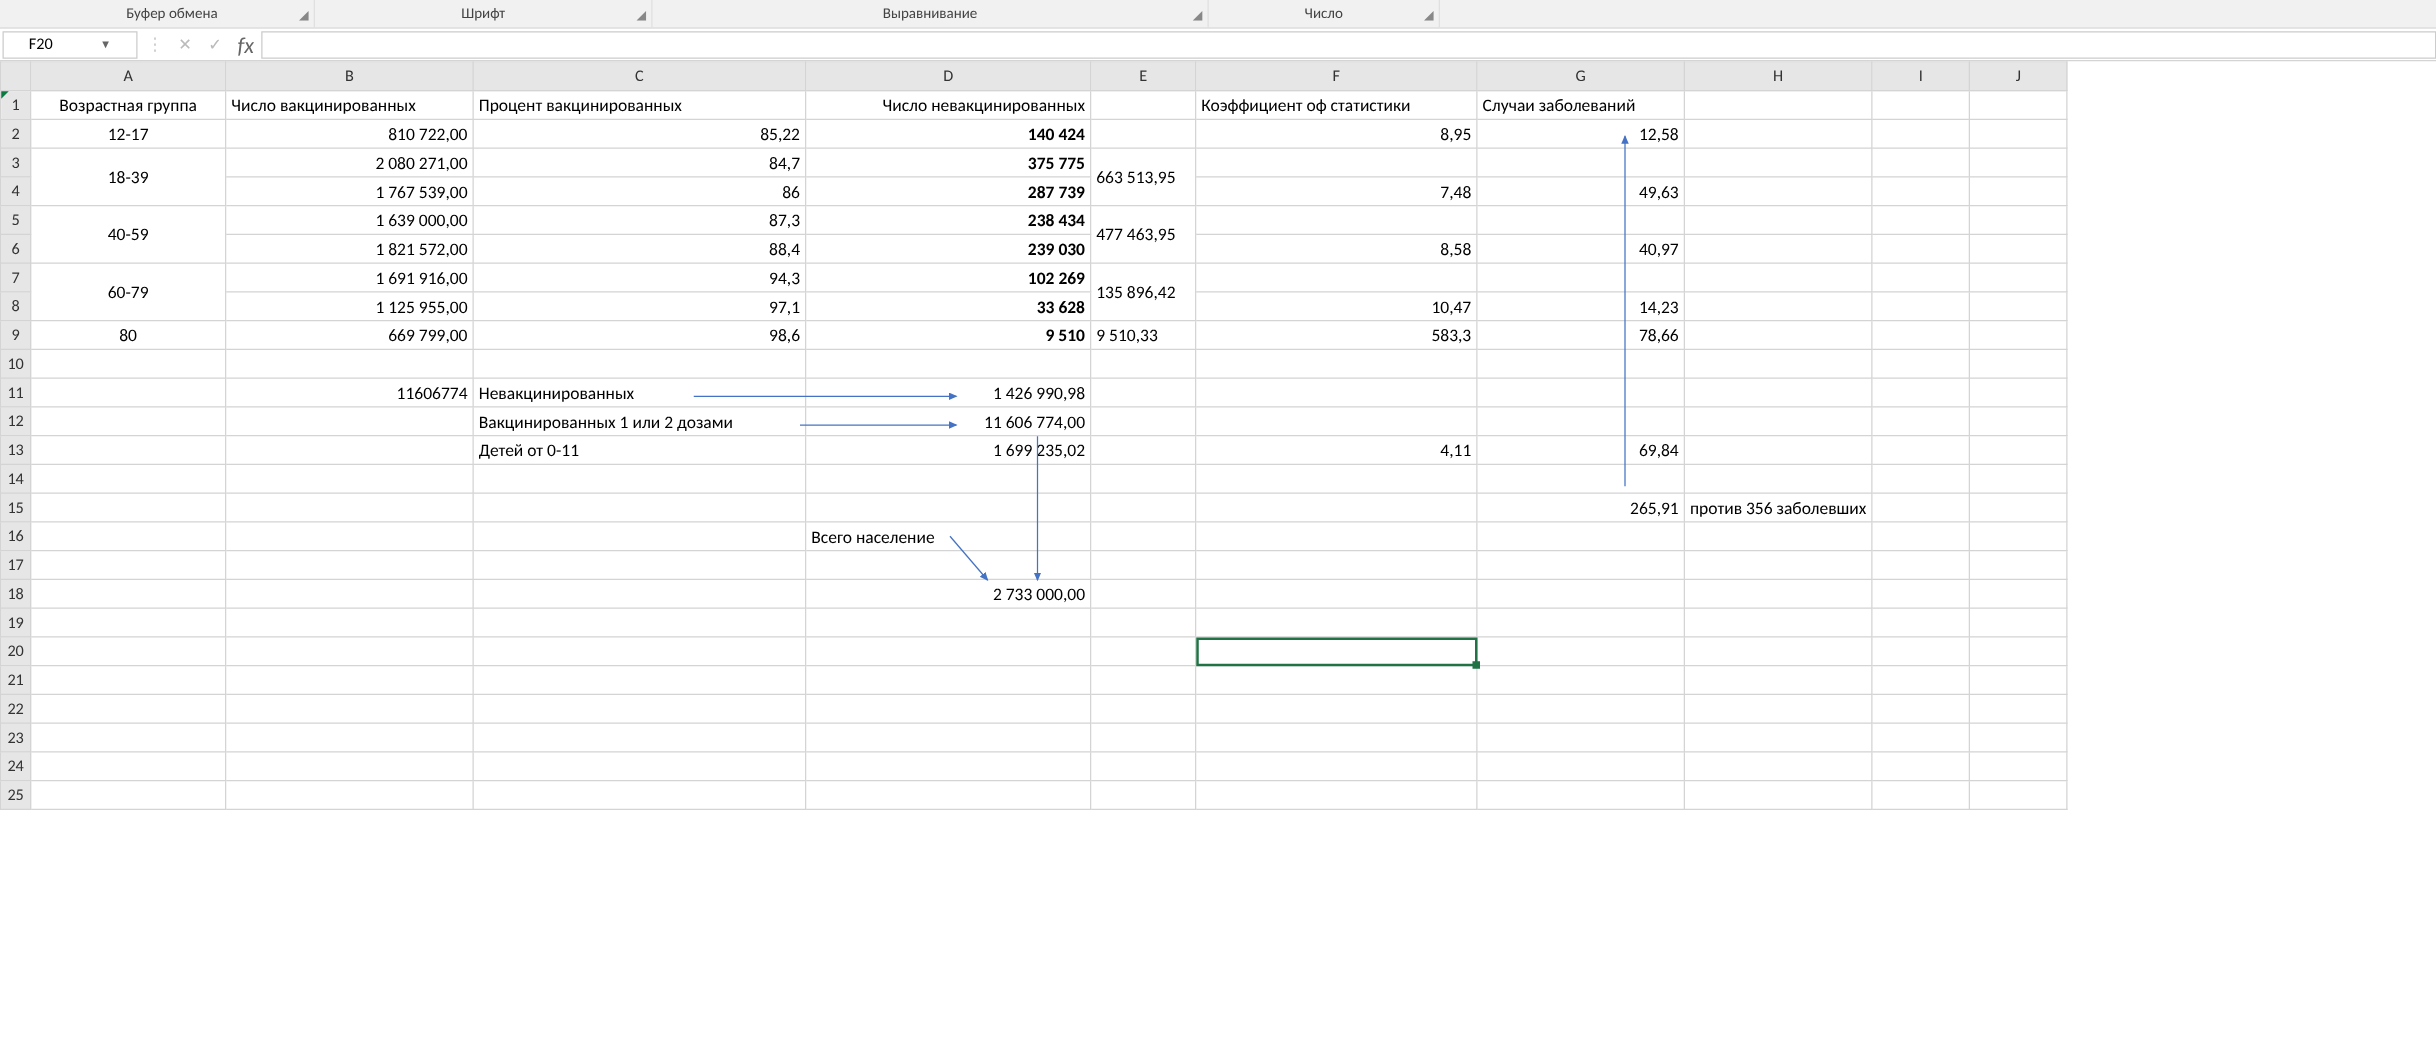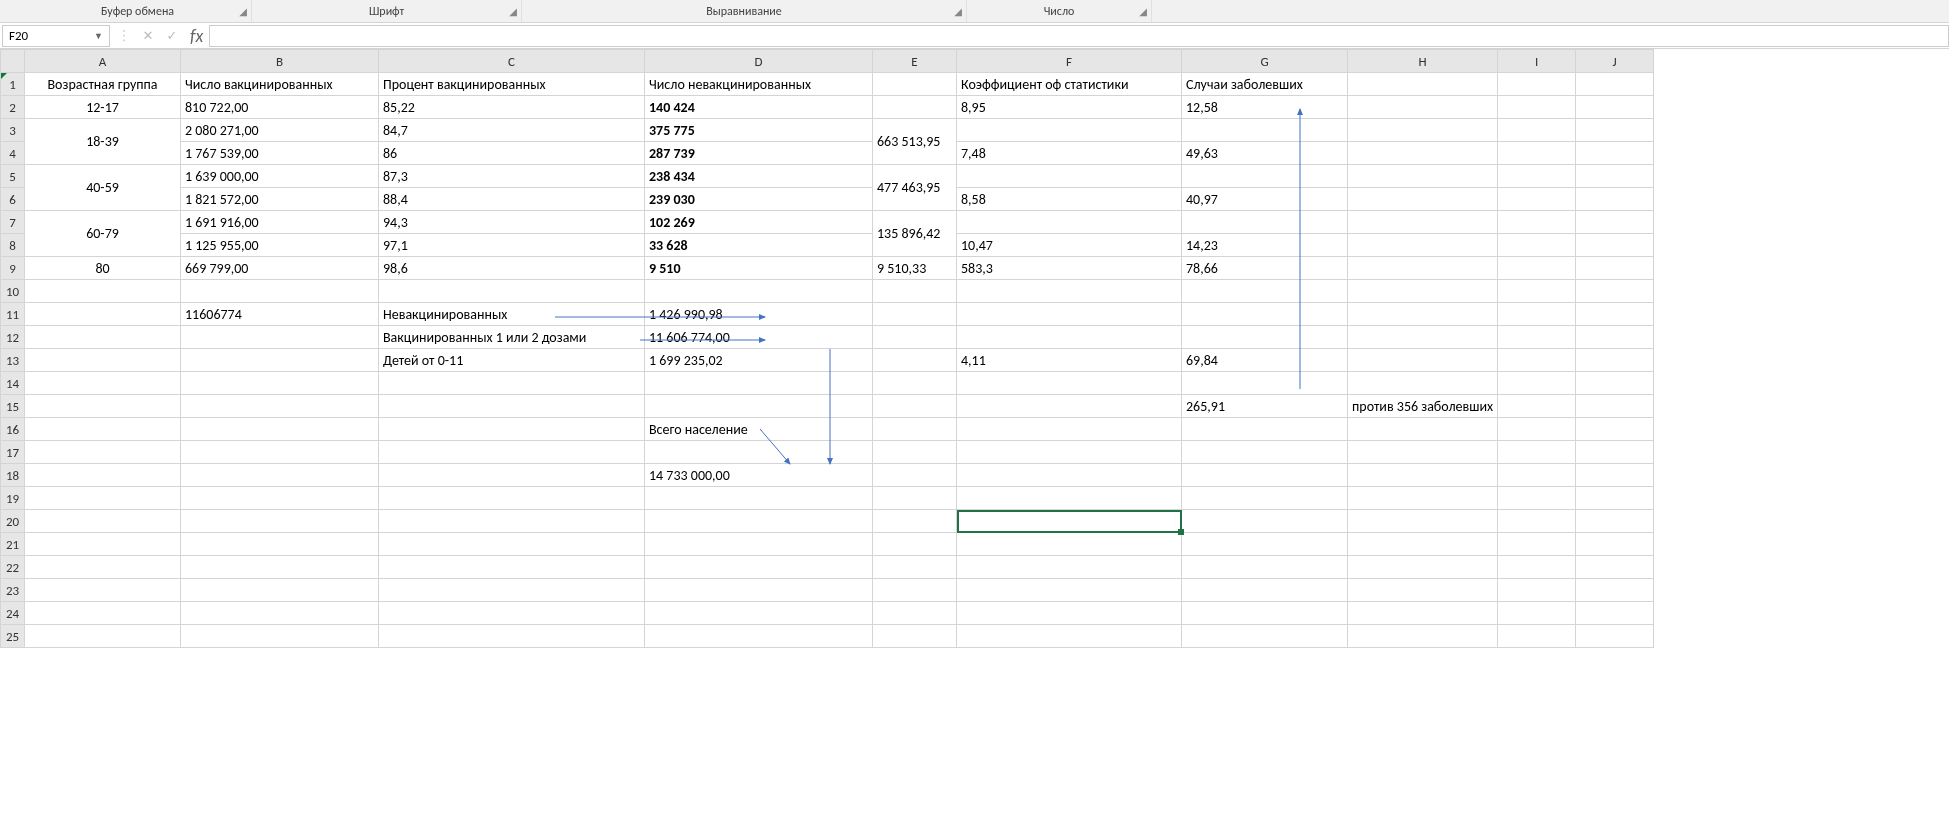--- a/index.html
+++ b/index.html
@@ -8,21 +8,21 @@
 .ribbon-groups { display: flex; background: #f1f1f1; border-bottom: 1px solid #d4d4d4; height: 23px; align-items: center; font-size: 12px; color: #444; }
 .ribbon-group { display: flex; align-items: center; justify-content: space-between; padding: 0 8px; border-right: 1px solid #e0e0e0; height: 100%; }
 .rg1 { width: 228px; justify-content: center; position: relative; margin-left: 24px; }
 .rg2 { width: 270px; justify-content: center; position: relative; }
 .rg3 { width: 445px; justify-content: center; position: relative; }
 .rg4 { width: 185px; justify-content: center; position: relative; }
 .rg5 { flex: 1; justify-content: center; }
 .rg-launcher { position: absolute; right: 4px; font-size: 10px; color: #888; }
 
 .formula-bar { display: flex; align-items: center; background: #fff; border-bottom: 1px solid #d4d4d4; height: 26px; }
-.name-box { width: 108px; height: 22px; border: 1px solid #ccc; background: #fff; display: flex; align-items: center; padding: 0 6px; margin: 2px; font-size: 13px; gap: 11px; }
+.name-box { width: 108px; height: 22px; border: 1px solid #ccc; background: #fff; display: flex; align-items: center; padding: 0 20px; margin: 2px; font-size: 13px; gap: 11px; }
 .name-box-arrow { margin-left: auto; font-size: 9px; color: #666; }
 .fb-sep { width: 24px; text-align: center; color: #ccc; }
 .fb-btn { width: 24px; text-align: center; color: #bbb; font-size: 13px; }
 .fx-label { font-style: italic; color: #666; padding: 0 6px; font-size: 18px; }
 .fb-input { flex: 1; height: 22px; border: 1px solid #ccc; background: #fff; }
 
 .sheet-wrap { position: relative; overflow: auto; height: 660px; }
 .sheet { border-collapse: collapse; table-layout: fixed; }
 .sheet th, .sheet td { border: 1px solid #d4d4d4; height: 23px; padding: 0 4px; font-size: 14px; color: #000; white-space: nowrap; overflow: visible; }
 .sheet th { background: #e6e6e6; font-weight: normal; text-align: center; font-size: 13px; color: #333; }
@@ -34,21 +34,21 @@
 .col-C { width: 266px; }
 .col-D { width: 228px; }
 .col-E { width: 84px; }
 .col-F { width: 225px; }
 .col-G { width: 166px; }
 .col-H { width: 78px; }
 .col-I { width: 78px; }
 .col-J { width: 78px; }
 
 .tc { text-align: center; }
-.tr { text-align: left; }
+.tr { text-align: right; }
 .tl { text-align: left; }
 .bold { font-weight: bold; }
 .vmid { vertical-align: middle; }
 
 .active-cell { outline: 2px solid #217346; outline-offset: -2px; position: relative; }
 .active-cell::after { content: ""; position: absolute; right: -3px; bottom: -3px; width: 6px; height: 6px; background: #217346; }
 
 .green-tri { position: relative; }
 .green-tri::before { content: ""; position: absolute; top: 0; left: 0; border-top: 6px solid #0a7b3e; border-right: 6px solid transparent; }
 
@@ -122,21 +122,21 @@
   </thead>
   <tbody>
     <tr>
       <th class="rowhdr green-tri">1</th>
       <td class="tc">Возрастная группа</td>
       <td class="tl">Число вакцинированных</td>
       <td class="tl">Процент вакцинированных</td>
       <td class="tr">Число невакцинированных</td>
       <td></td>
       <td class="tl">Коэффициент оф статистики</td>
-      <td class="tl">Случаи заболевших</td>
+      <td class="tl">Случаи заболеваний</td>
       <td></td>
           <td></td>
           <td></td>
     </tr>
     <tr>
       <th class="rowhdr">2</th>
       <td class="tc">12-17</td>
       <td class="tr">810 722,00</td>
       <td class="tr">85,22</td>
       <td class="tr bold">140 424</td>
@@ -334,21 +334,21 @@
           <td></td>
           <td></td>
           <td></td>
           <td></td>
     </tr>
     <tr>
       <th class="rowhdr">18</th>
       <td></td>
           <td></td>
           <td></td>
-      <td class="tr">14 733 000,00</td>
+      <td class="tr">2 733 000,00</td>
       <td></td>
           <td></td>
           <td></td>
           <td></td>
           <td></td>
           <td></td>
     </tr>
     <tr>
       <th class="rowhdr">19</th>
       <td></td>

